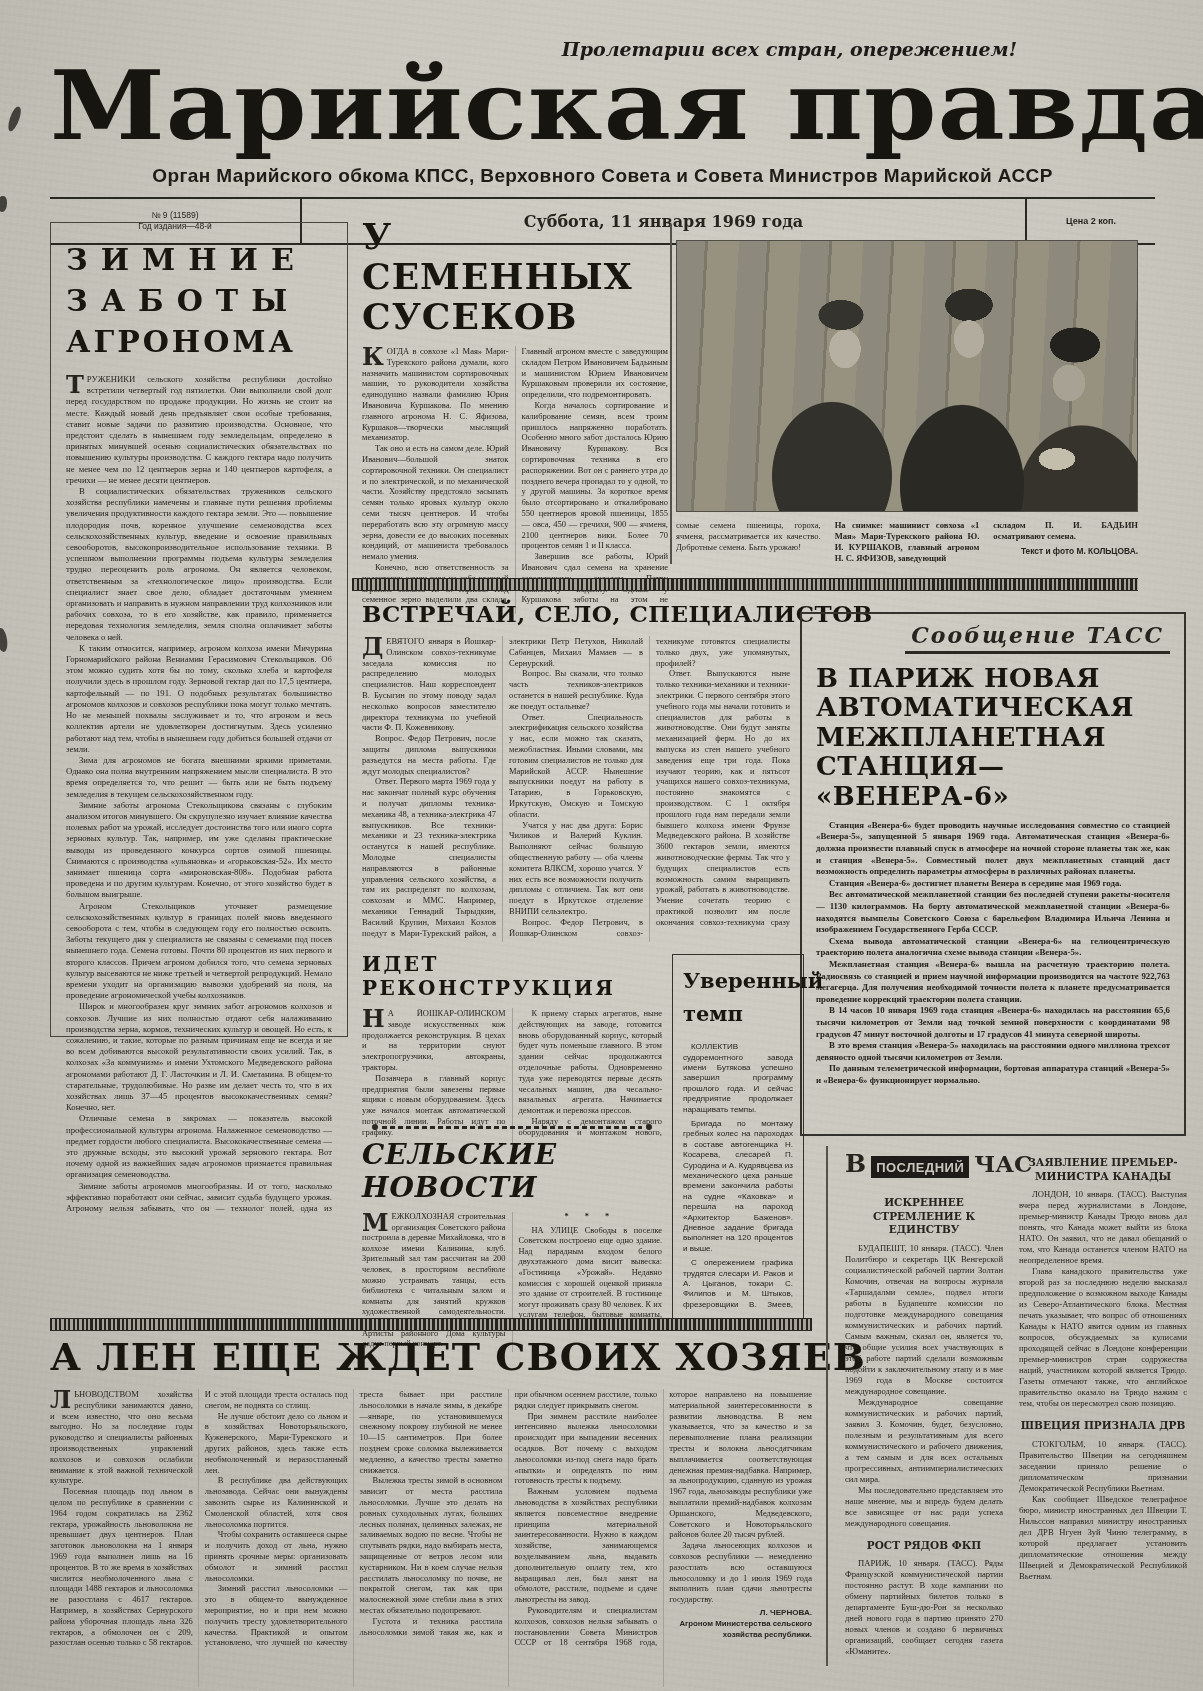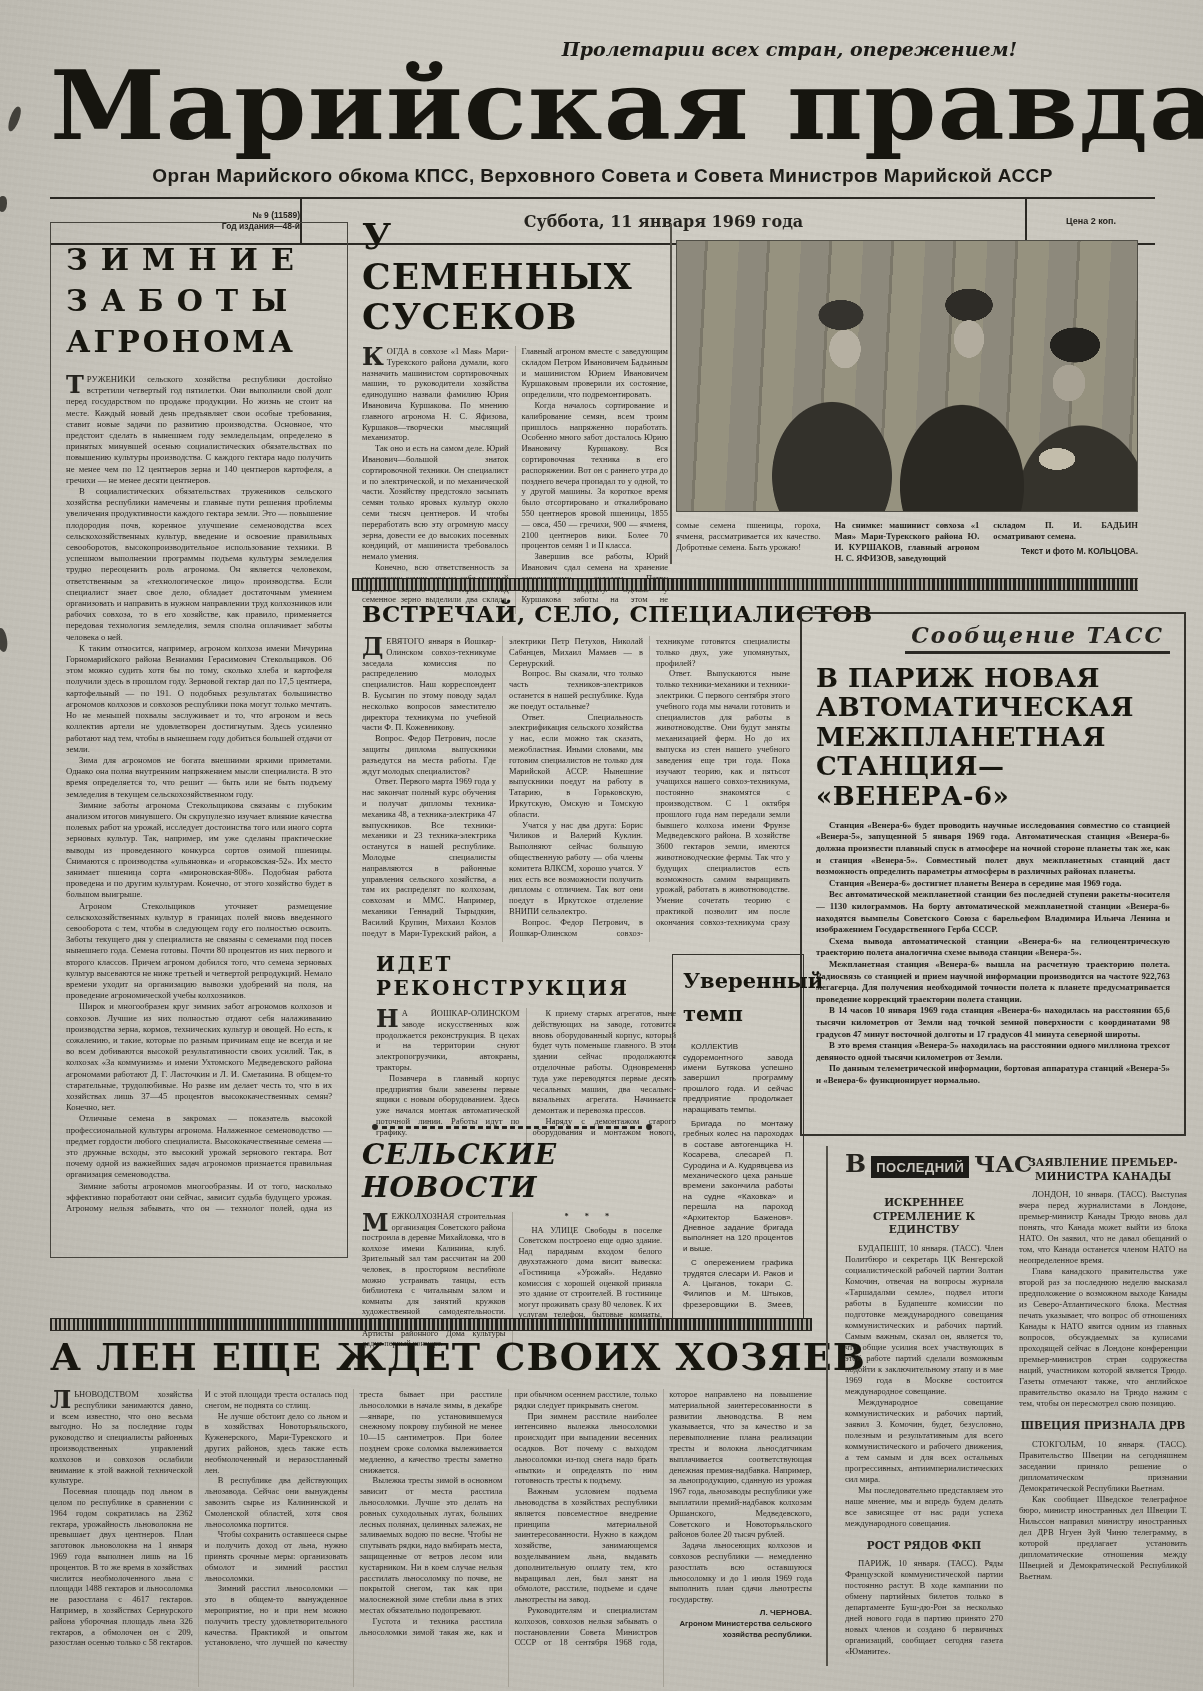--- a/index.html
+++ b/index.html
@@ -18,43 +18,43 @@
   .masthead{position:absolute;left:50px;right:48px;top:26px;}
   .slogan{position:absolute;right:138px;top:12px;font-family:"DejaVu Serif",serif;
     font-weight:bold;font-style:italic;font-size:19px;color:#1b1a16;}
   .title{margin:34px 0 0;font-family:"DejaVu Serif",serif;font-weight:bold;font-size:96px;
     line-height:.95;color:#16150f;letter-spacing:1px;transform:scaleX(1.08);transform-origin:left center;white-space:nowrap;}
   .subtitle{margin-top:14px;text-align:center;font-family:"Liberation Sans",sans-serif;
     font-weight:bold;font-size:19px;color:#1d1c17;letter-spacing:.4px;}
   .infobar{margin-top:10px;display:flex;align-items:stretch;height:44px;
     border-top:2.5px solid #2a2823;border-bottom:2.5px solid #2a2823;}
   .cell{display:flex;flex-direction:column;justify-content:center;}
-  .cell-issue{width:250px;border-right:2px solid #2a2823;text-align:right;
-    font-family:"Liberation Sans",sans-serif;font-weight:bold;font-size:8.5px;line-height:11px;}
+  .cell-issue{width:250px;border-right:2px solid #2a2823;text-align:center;
+    font-family:"Liberation Sans",sans-serif;font-weight:normal;font-size:8.5px;line-height:11px;}
   .cell-date{flex:1;border-right:2px solid #2a2823;text-align:center;
     font-family:"DejaVu Serif",serif;font-weight:bold;font-size:16px;}
   .cell-price{width:128px;text-align:center;font-family:"Liberation Sans",sans-serif;font-weight:bold;font-size:9px;}
 
   
   .body{font-size:8.6px;line-height:11px;overflow:hidden;text-align:justify;}
   .para{margin:0;text-indent:13px;text-align:justify;}
   .lead{text-indent:0;}
   .lead::first-letter{float:left;font-family:"DejaVu Serif",serif;font-weight:bold;
     font-size:24px;line-height:19px;padding:1px 3px 0 0;}
   .sig{text-align:right;font-weight:bold;text-indent:0;margin-top:3px;font-family:"Liberation Sans",sans-serif;font-size:.95em;}
   .sig-role{text-align:right;font-weight:bold;text-indent:0;font-family:"Liberation Sans",sans-serif;font-size:.92em;}
   .stars{text-align:center;letter-spacing:7px;text-indent:0;margin:3px 0;font-weight:bold;}
   .subhead{text-align:center;font-weight:bold;font-size:10.5px;line-height:13.5px;
     text-indent:0;margin:10px 0 6px;font-family:"DejaVu Serif",serif;}
   .cols2{column-count:2;column-gap:13px;column-rule:1px solid #a5a196;}
   .cols3{column-count:3;column-gap:13px;column-rule:1px solid #a5a196;}
   .cols5{column-count:5;column-gap:12px;column-rule:1px solid #a5a196;}
 
   
-  .zimnie{position:absolute;left:50px;top:222px;width:298px;height:1036px;
+  .zimnie{position:absolute;left:50px;top:222px;width:298px;height:815px;
     border:1.5px solid #46443d;padding:14px 15px;box-sizing:border-box;}
   .zimnie-title{margin:2px 0 12px;font-family:"DejaVu Serif",serif;font-weight:bold;
     font-size:30px;line-height:41px;color:#17160f;}
   .zimnie-title .sp{letter-spacing:13px;display:block;}
   .zimnie-title .tight{letter-spacing:3px;display:block;}
   .zimnie .body{height:840px;font-size:8.7px;line-height:11.2px;}
 
   
   .susekov{position:absolute;left:362px;top:216px;width:306px;}
   .susekov-title{margin:0 0 10px;font-family:"DejaVu Serif",serif;font-weight:bold;
@@ -100,21 +100,21 @@
   .tass{position:absolute;left:800px;top:612px;width:386px;height:524px;
     border:2px solid #34322c;box-sizing:border-box;padding:8px 14px;}
   .kicker{text-align:right;text-decoration:underline;}
   .kicker span{display:inline-block;border-bottom:3px solid #2a2823;padding:0 6px 3px;
     font-family:"DejaVu Serif",serif;font-weight:bold;font-style:italic;font-size:22px;letter-spacing:2px;}
   .tass-head{margin:10px 0 9px;font-family:"DejaVu Serif",serif;font-weight:bold;
     font-size:26px;line-height:1.13;letter-spacing:.5px;color:#17160f;}
   .tass .body{height:300px;font-size:8.8px;line-height:11.6px;font-weight:bold;}
 
   
-  .rekonstr{position:absolute;left:376px;top:952px;width:300px;}
+  .rekonstr{position:absolute;left:362px;top:952px;width:300px;}
   .rekonstr-title{margin:0 0 8px;font-family:"DejaVu Serif",serif;font-weight:bold;
     font-size:20px;letter-spacing:2.5px;color:#17160f;}
   .rekonstr .body{height:142px;font-size:8.5px;line-height:10.8px;}
   .orn{position:absolute;left:372px;top:1124px;width:280px;display:flex;align-items:center;gap:4px;}
   .orn .dot{width:6px;height:6px;background:#2a2823;border-radius:50%;}
   .orn .line{flex:1;height:3px;background:repeating-linear-gradient(90deg,#2a2823 0 5px,transparent 5px 8px);}
 
   
   .selskie{position:absolute;left:362px;top:1138px;width:300px;}
   .selskie-title{margin:0 0 8px;font-family:"DejaVu Serif",serif;font-weight:bold;font-style:italic;

